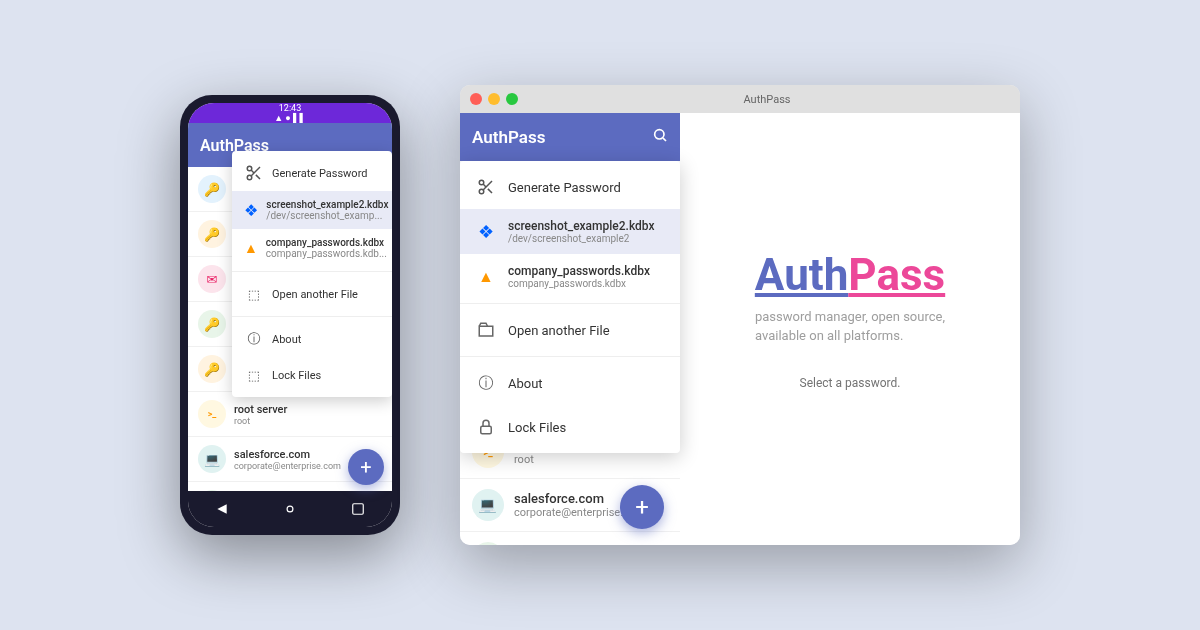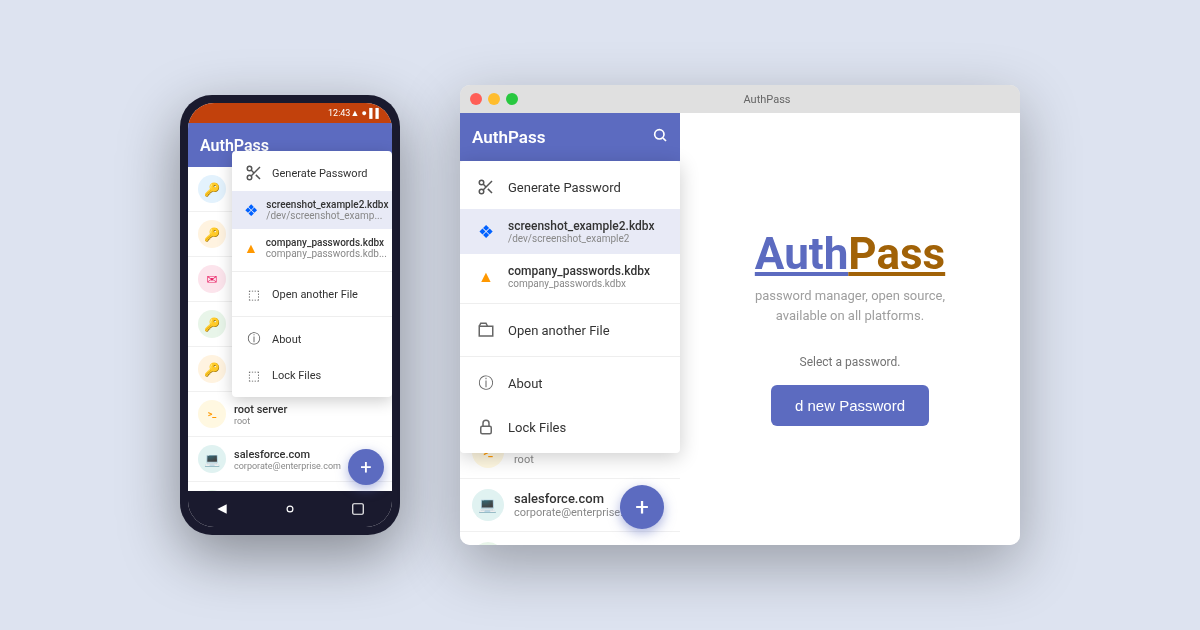--- a/index.html
+++ b/index.html
@@ -35,28 +35,29 @@
     .phone-screen {
       width: 100%;
       height: 100%;
       background: #f5f5f5;
       border-radius: 26px;
       overflow: hidden;
       display: flex;
       flex-direction: column;
     }
     .phone-status-bar {
-      background: #c2410c;
+      background: #6d28d9;
       height: 20px;
       display: flex;
       align-items: center;
       justify-content: flex-end;
       padding: 0 10px;
       font-size: 9px;
       color: white;
+      flex-direction: column;
     }
     .phone-header {
       background: #5c6bc0;
       height: 44px;
       display: flex;
       align-items: center;
       padding: 0 12px;
       font-size: 16px;
       font-weight: 600;
       color: white;
@@ -352,21 +353,20 @@
       line-height: 1;
       margin-bottom: 10px;
     }
     .app-main-title span {
       color: #9e9e9e;
       text-decoration: underline;
     }
     .app-main-sub {
       font-size: 13px;
       color: #9e9e9e;
-      text-align: center;
       margin-bottom: 30px;
       line-height: 1.5;
     }
     .app-main-hint {
       font-size: 12px;
       color: #737373;
       margin-bottom: 16px;
     }
     .app-new-password-btn {
       background: #5c6bc0;
@@ -663,24 +663,23 @@
 
             </div>
           </div>
         </div>
 
         <div class="app-fab">+</div>
       </div>
 
       <div class="app-main">
         <div class="app-main-title">
-          <span style="color:#5c6bc0;">Auth</span><span style="color:#a16207;">Pass</span>
+          <span style="color:#5c6bc0;">Auth</span><span style="color:#ec4899;">Pass</span>
         </div>
         <div class="app-main-sub">
           password manager, open source,<br>available on all platforms.
         </div>
         <div class="app-main-hint">Select a password.</div>
-        <button class="app-new-password-btn">d new Password</button>
       </div>
     </div>
   </div>
 
 </div>
 
 </body></html>

